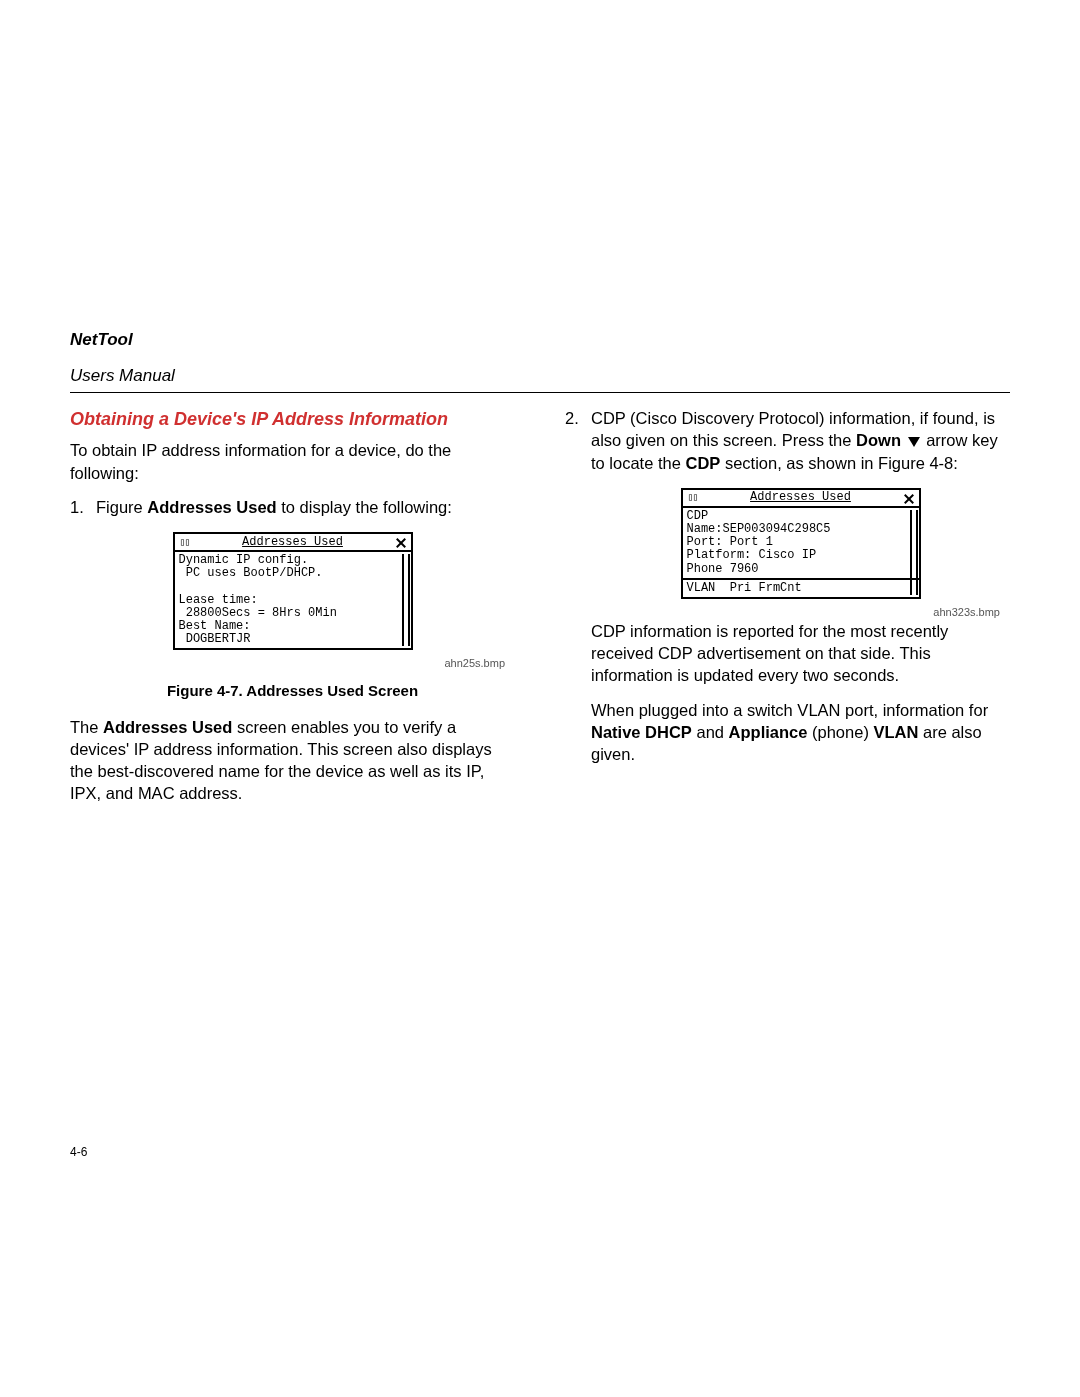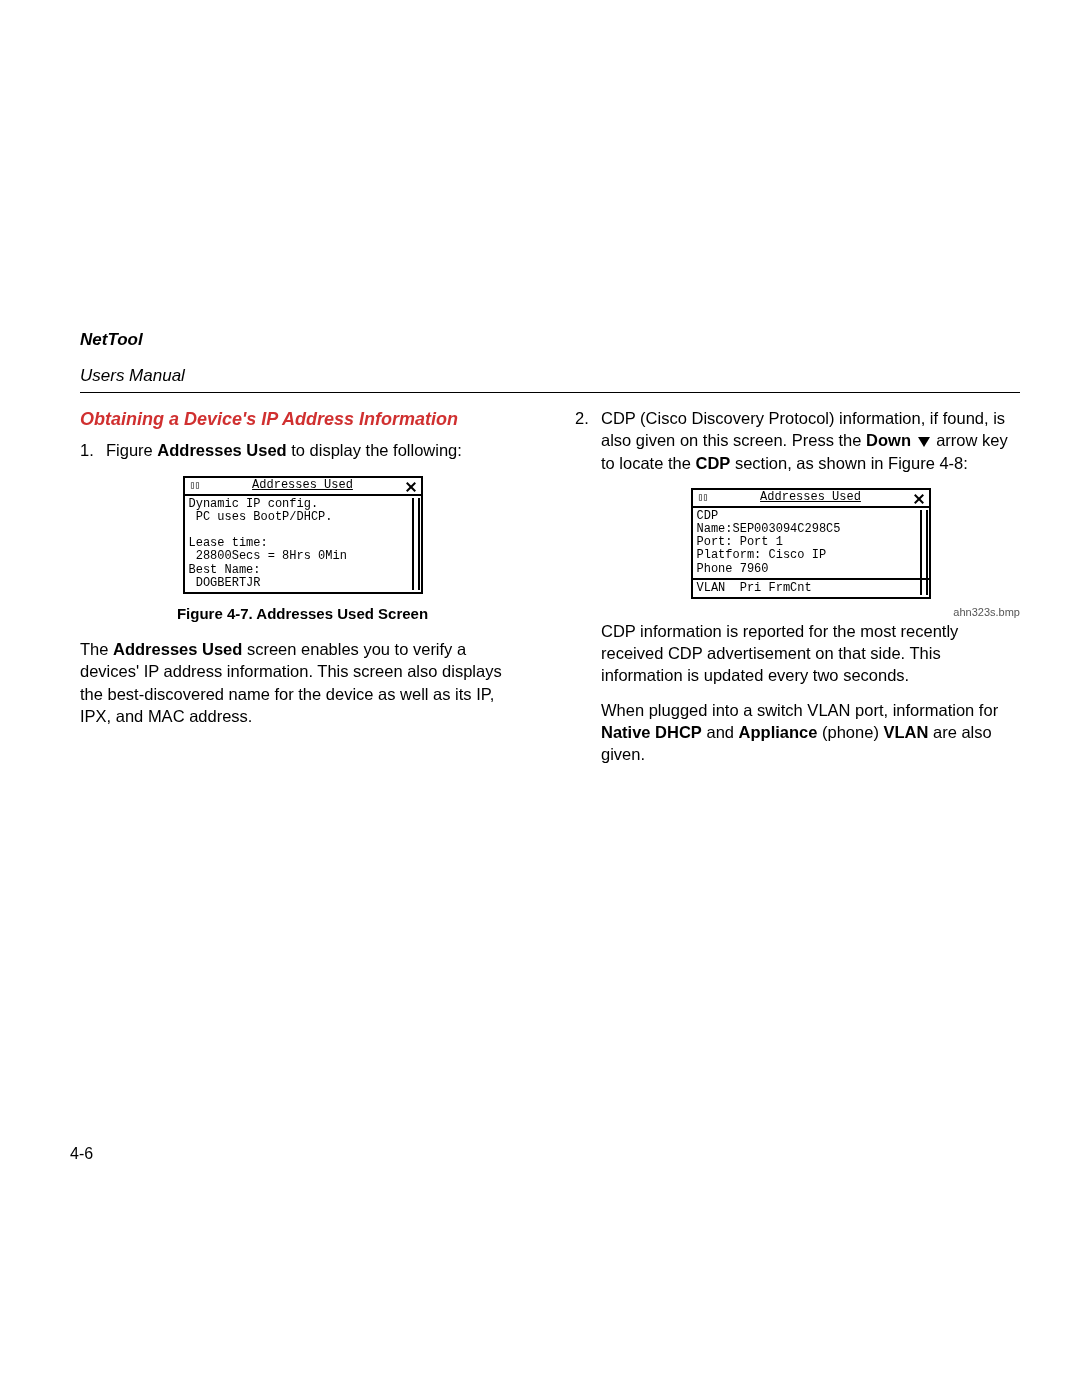--- a/index.html
+++ b/index.html
@@ -7,21 +7,21 @@
     padding: 0;
     background: #fff;
     font-family: Arial, Helvetica, sans-serif;
     color: #000;
     width: 1080px;
     height: 1397px;
     position: relative;
   }
   .page {
     position: absolute;
-    left: 80px;
+    left: 70px;
     top: 330px;
     width: 940px;
   }
   .header-line1 {
     font-style: italic;
     font-weight: bold;
     font-size: 17px;
   }
   .header-line2 {
     font-style: italic;
@@ -117,57 +117,59 @@
     border-right: 2px solid #000;
   }
   .ds-hr {
     border-top: 2px solid #000;
     margin: 2px -4px;
   }
   .img-tag {
     text-align: right;
     font-size: 11px;
     color: #555;
+    margin-right: 10px;
   }
   .fig-caption {
     text-align: center;
     font-weight: bold;
     font-size: 15px;
     margin: 10px 0 14px 0;
   }
   .down-arrow {
     display: inline-block;
     width: 0; height: 0;
     border-left: 6px solid transparent;
     border-right: 6px solid transparent;
     border-top: 10px solid #000;
     vertical-align: middle;
     margin: 0 2px;
   }
   .page-num {
     position: absolute;
     left: 70px;
     top: 1145px;
-    font-size: 16px;
+    font-size: 12px;
     text-align: right;
   }
 </style>
 </head>
 <body>
 
 <div class="page">
 
   <div class="header-line1">NetTool</div>
   <div class="header-line2">Users Manual</div>
   <hr class="rule">
 
   <div class="columns">
 
     <div class="col">
       <div class="section-title">Obtaining a Device's IP Address Information</div>
+      <p>To obtain IP address information for a device, do the following:</p>
 
       <div class="list-row">
         <div class="list-num">1.</div>
         <div class="list-body">
           <span>Figure </span><span class="bold">Addresses Used</span><span> to display the following:</span>
         </div>
       </div>
 
       <div class="device-screen">
         <div class="ds-frame">
@@ -178,20 +180,21 @@
           </div>
           <div class="ds-body"><span>Dynamic IP config.
  PC uses BootP/DHCP.
 
 Lease time:
  28800Secs = 8Hrs 0Min
 Best Name:
  DOGBERTJR</span><span class="ds-scroll"></span></div>
         </div>
       </div>
+      <div class="img-tag">ahn25s.bmp</div>
       <div class="fig-caption">Figure 4-7. Addresses Used Screen</div>
 
       <p>
         <span>The </span><span class="bold">Addresses Used</span><span> screen enables you to verify a devices' IP address information. This screen also displays the best-discovered name for the device as well as its IP, IPX, and MAC address.</span>
       </p>
     </div>
 
     <div class="col">
       <div class="list-row">
         <div class="list-num">2.</div>

